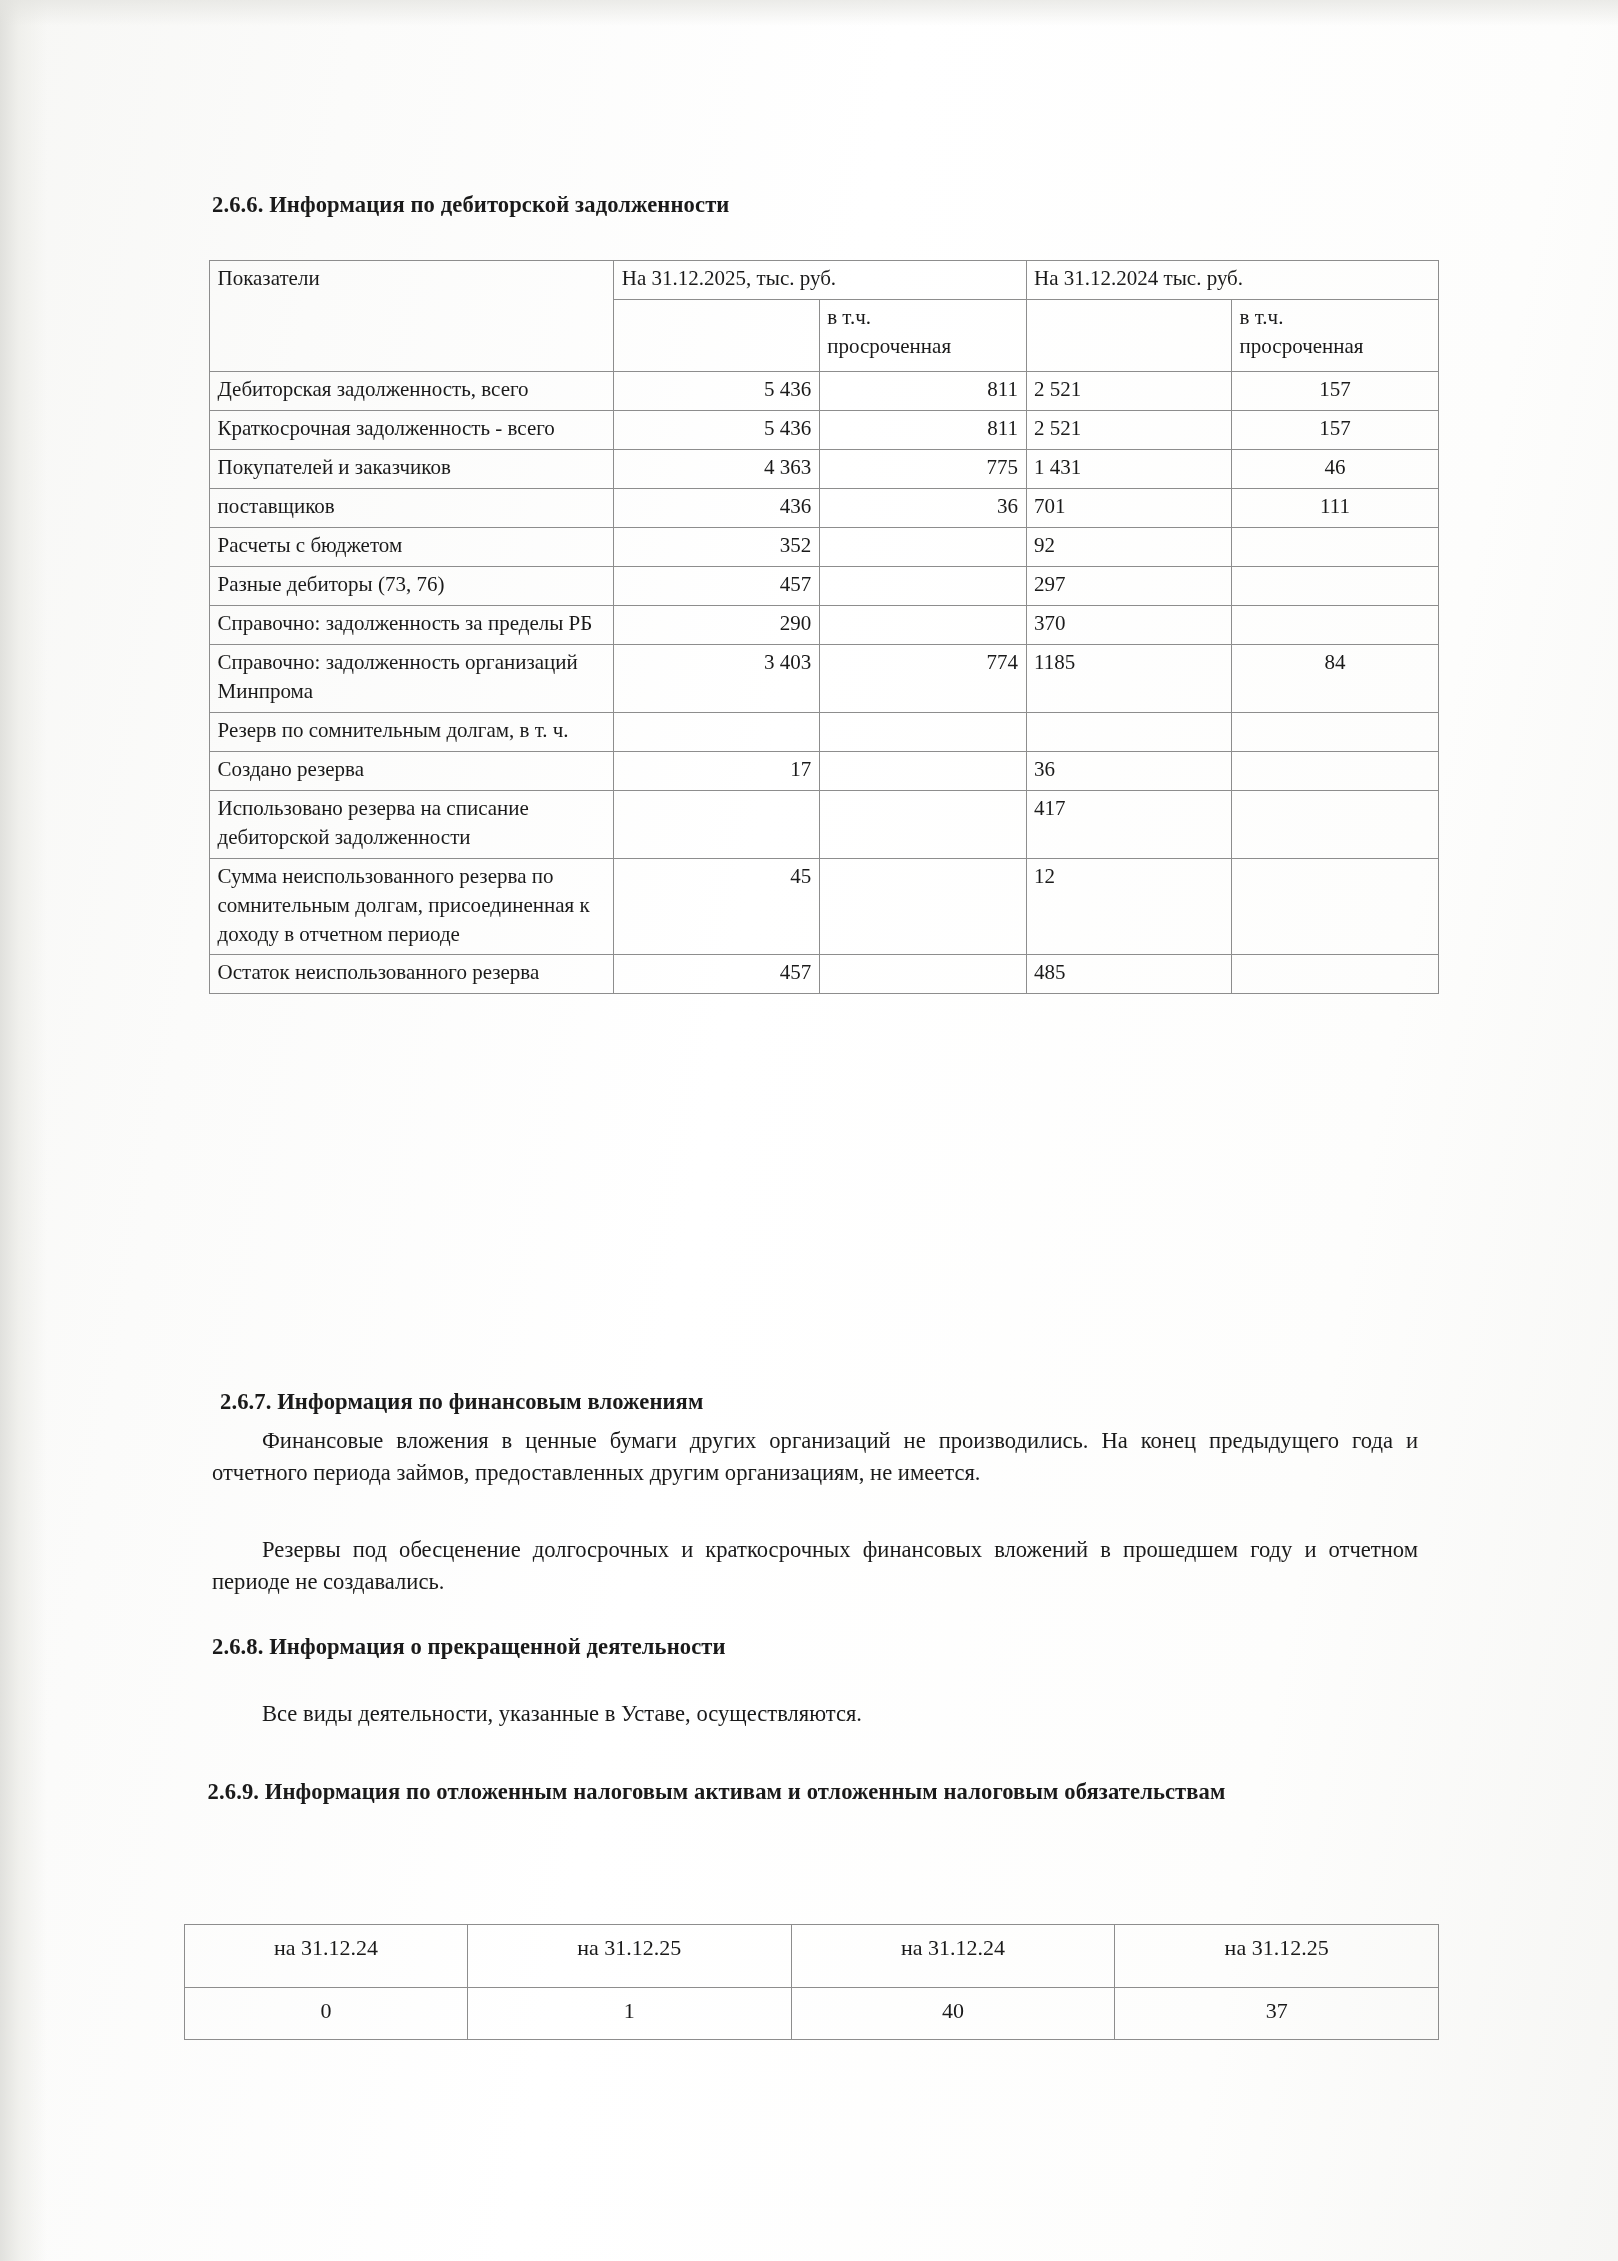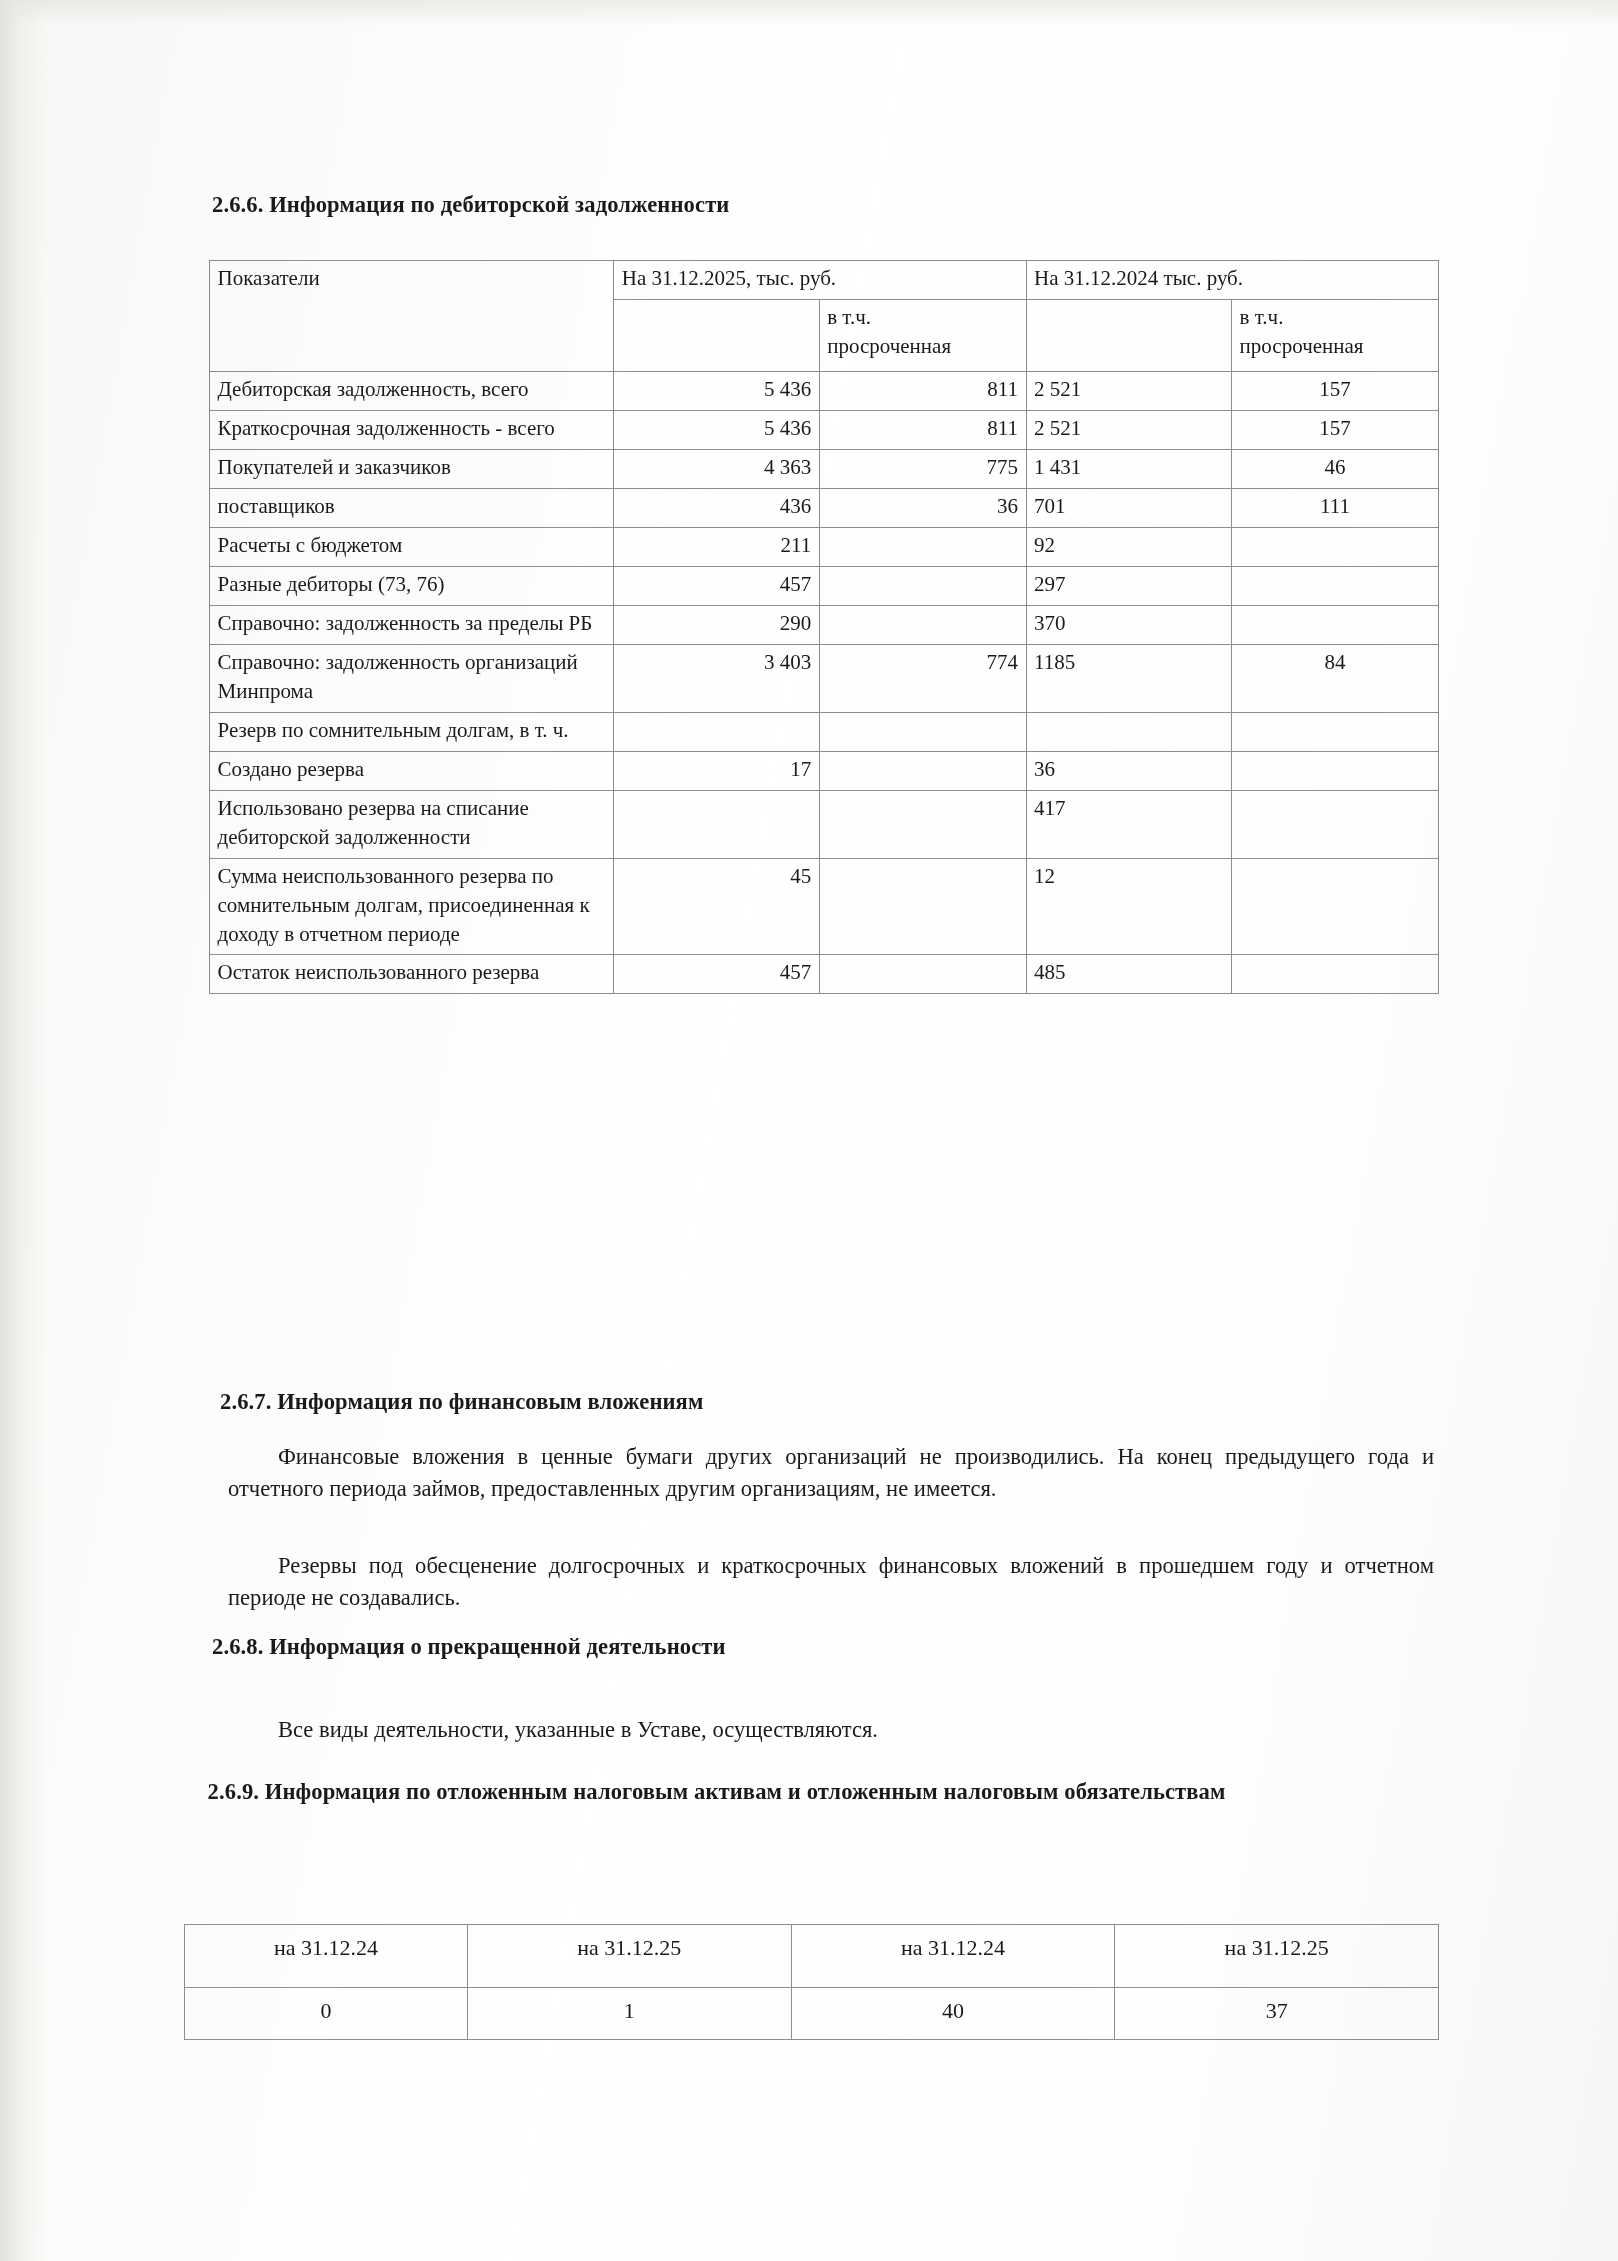--- a/index.html
+++ b/index.html
@@ -35,21 +35,21 @@
   h3.sec {
     font-size:22.6px;
     font-weight:bold;
     margin:0;
     letter-spacing:0.1px;
   }
 
   p.body {
     font-size:22.6px;
     line-height:1.42;
-    margin:16px;
+    margin:0;
     text-align:justify;
     text-indent:50px;
   }
 
   
   table.t {
     border-collapse:collapse;
     table-layout:fixed;
     font-size:21px;
     line-height:1.38;
@@ -146,21 +146,21 @@
           </tr>
         <tr>
             <td class="c-label">поставщиков</td>
             <td class="c-v1">436</td>
             <td class="c-v2">36</td>
             <td class="c-v3">701</td>
             <td class="c-v4">111</td>
           </tr>
         <tr>
             <td class="c-label">Расчеты с бюджетом</td>
-            <td class="c-v1">211</td>
+            <td class="c-v1">352</td>
             <td class="c-v2"></td>
             <td class="c-v3">92</td>
             <td class="c-v4"></td>
           </tr>
         <tr>
             <td class="c-label">Разные дебиторы (73, 76)</td>
             <td class="c-v1">457</td>
             <td class="c-v2"></td>
             <td class="c-v3">297</td>
             <td class="c-v4"></td>

